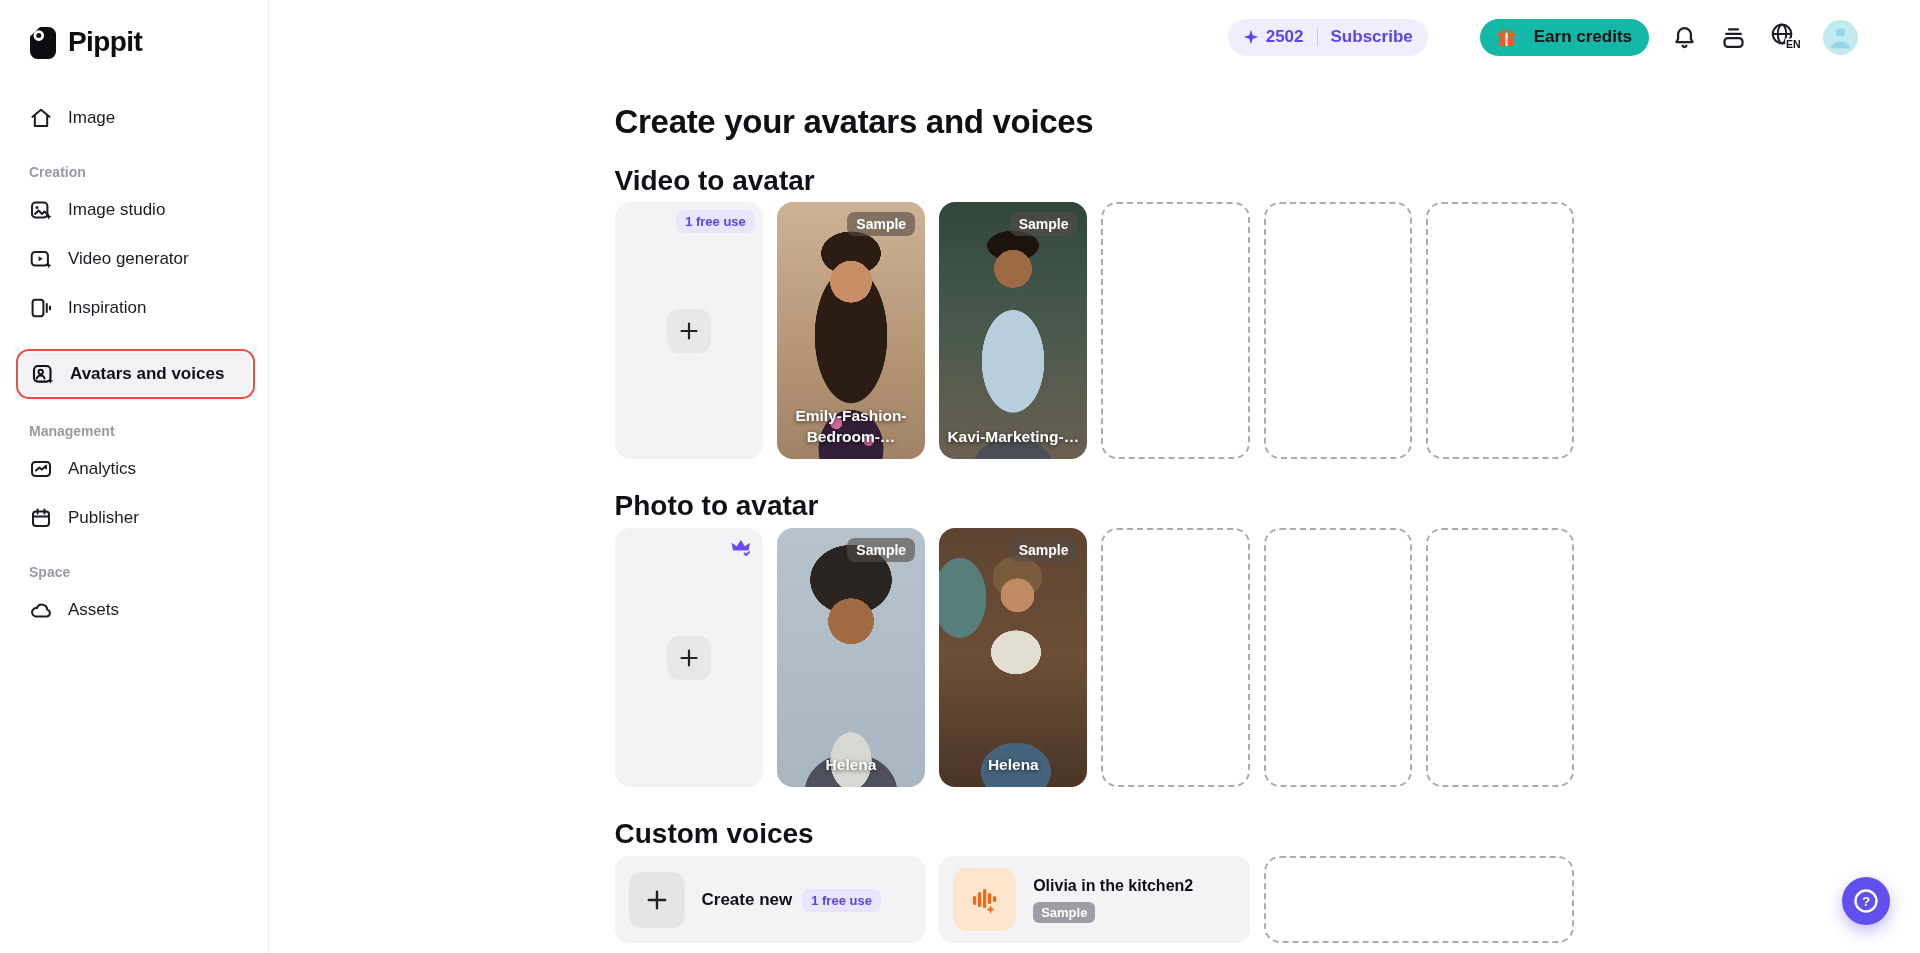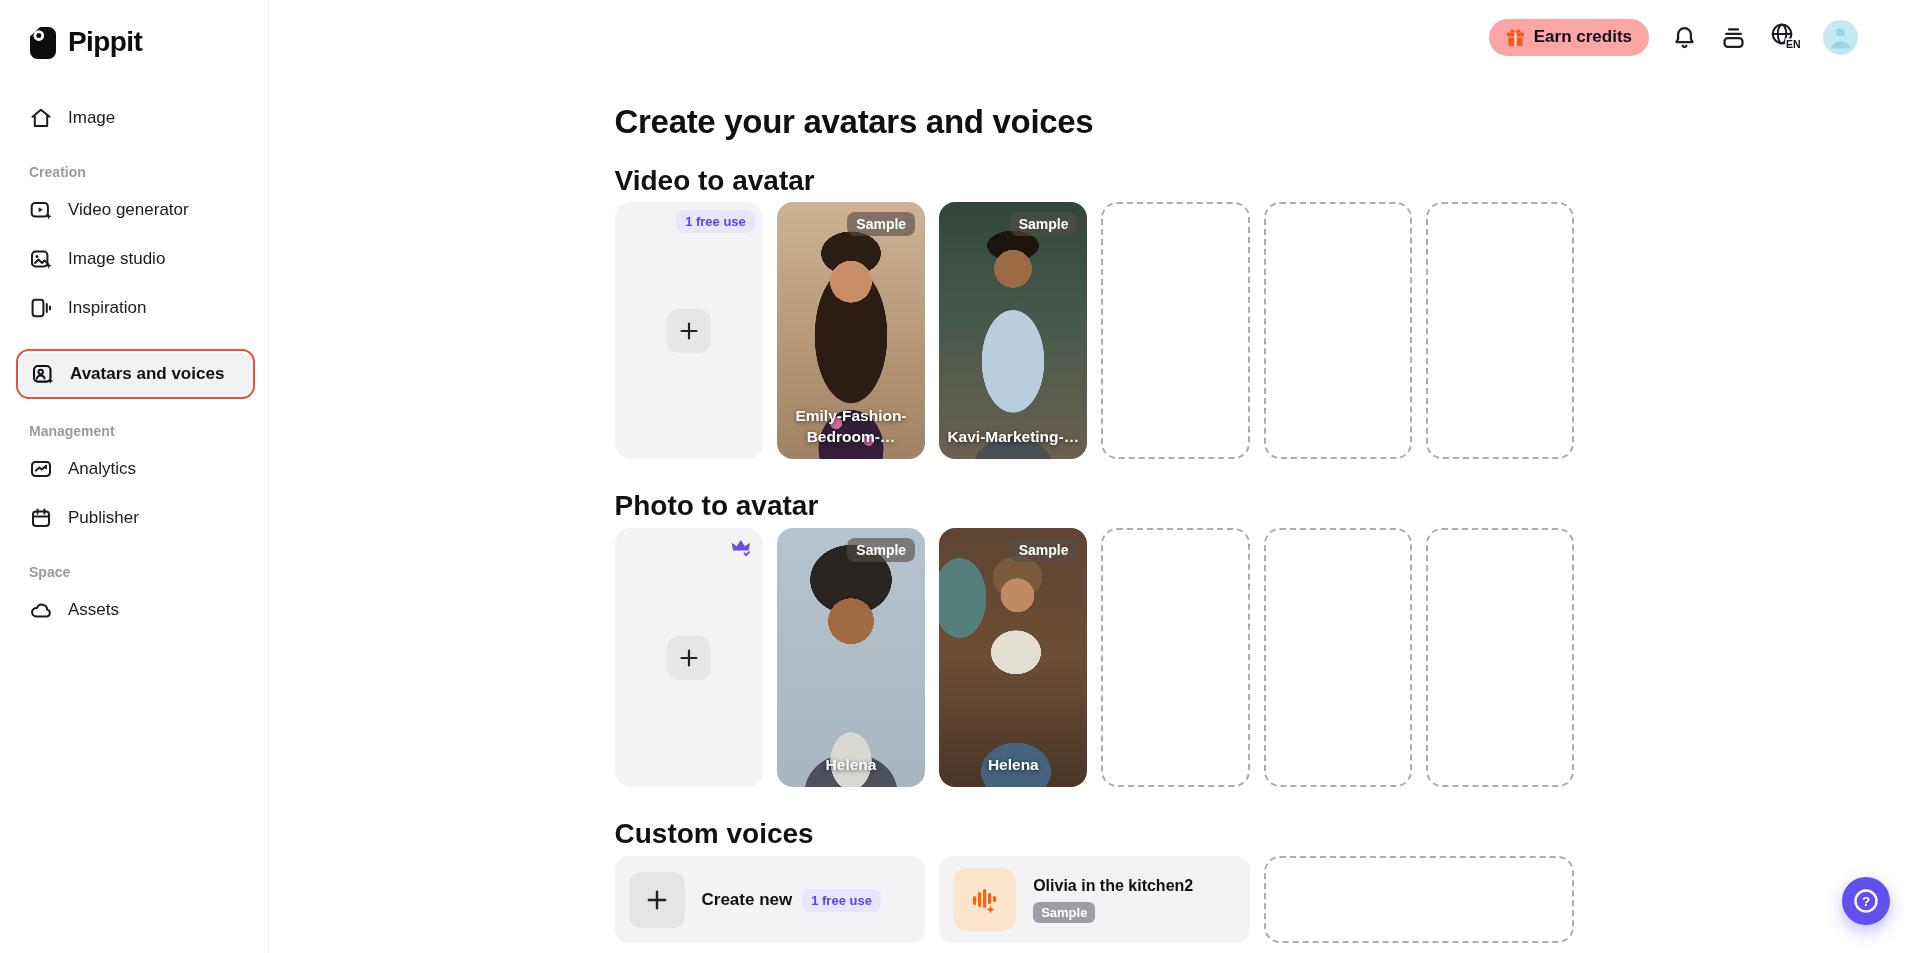--- a/index.html
+++ b/index.html
@@ -39,21 +39,21 @@
   .topbar {
     position:absolute; top:0; right:0; height:74px;
     display:flex; align-items:center; gap:22px; padding-right:62px;
   }
   .pill {
     height:37px; border-radius:19px; display:flex; align-items:center;
     font-size:17px; font-weight:700; cursor:pointer;
   }
   .pill-credits { background:#f0edfd; color:#5b43ee; padding:0 15px; gap:7px; margin-right:30px; }
   .pill-divider { width:1px; height:18px; background:#cac3ef; margin:0 6px; }
-  .pill-earn { background:#fca5a5; color:#101016; padding:0 17px; gap:9px; }
+  .pill-earn { background:#14b8a6; color:#101016; padding:0 17px; gap:18px; }
   .icon-btn { cursor:pointer; }
 
   
   .content { width:960px; margin:16px auto; padding-top:86px; }
   .page-title { font-size:33px; line-height:40px; font-weight:800; letter-spacing:-0.3px; color:#0f0f14; }
   .section-title { font-size:28px; line-height:26px; font-weight:700; color:#101016; margin-top:26px; }
   .section-title.later { margin-top:34px; }
 
   .cards-row { margin-top:8px; display:grid; grid-template-columns:repeat(6,1fr); gap:14px; height:257px; }
   .cards-row.photo { margin-top:9px; height:259px; }
@@ -170,38 +170,38 @@
       </svg>
     </span>
     <span>Image</span>
   </div>
 
   <div class="section-label">Creation</div>
 
   <div class="nav-item">
     <span class="ico">
       <svg width="24" height="24" viewBox="0 0 24 24">
-        <rect x="2.7" y="5" width="16.2" height="13.6" rx="3.4" fill="none" stroke="#1b1b22" stroke-width="2"></rect>
-        <path d="M9.6 9.3v5l4.2-2.5z" fill="#1b1b22"></path>
-        <path d="M19.6 15.2l.9 2.2 2.2.9-2.2.9-.9 2.2-.9-2.2-2.2-.9 2.2-.9z" fill="#1b1b22"></path>
-      </svg>
-    </span>
-    <span>Video generator</span>
-  </div>
-
-  <div class="nav-item">
-    <span class="ico">
-      <svg width="24" height="24" viewBox="0 0 24 24">
         <rect x="3" y="4.6" width="15.4" height="14.8" rx="3.4" fill="none" stroke="#1b1b22" stroke-width="2"></rect>
         <circle cx="8" cy="9.4" r="1.5" fill="#1b1b22"></circle>
         <path d="M5.5 16.5l4-4 3.5 3.5 2.5-2.5 2.4 2.4" fill="none" stroke="#1b1b22" stroke-width="2" stroke-linejoin="round"></path>
         <path d="M19.6 15.6l.9 2.2 2.2.9-2.2.9-.9 2.2-.9-2.2-2.2-.9 2.2-.9z" fill="#1b1b22"></path>
       </svg>
     </span>
     <span>Image studio</span>
+  </div>
+
+  <div class="nav-item">
+    <span class="ico">
+      <svg width="24" height="24" viewBox="0 0 24 24">
+        <rect x="2.7" y="5" width="16.2" height="13.6" rx="3.4" fill="none" stroke="#1b1b22" stroke-width="2"></rect>
+        <path d="M9.6 9.3v5l4.2-2.5z" fill="#1b1b22"></path>
+        <path d="M19.6 15.2l.9 2.2 2.2.9-2.2.9-.9 2.2-.9-2.2-2.2-.9 2.2-.9z" fill="#1b1b22"></path>
+      </svg>
+    </span>
+    <span>Video generator</span>
   </div>
 
   <div class="nav-item">
     <span class="ico">
       <svg width="24" height="24" viewBox="0 0 24 24" fill="none" stroke="#1b1b22" stroke-width="2" stroke-linecap="round">
         <rect x="3.6" y="3.8" width="10.8" height="16.4" rx="2.6"></rect>
         <path d="M17.8 8v8"></path>
           <path d="M21 10.6v2.8"></path>
       </svg>
     </span>
@@ -255,20 +255,30 @@
         <path d="M7.2 18.5a4.2 4.2 0 1 1 .7-8.35A5.3 5.3 0 0 1 18.2 11.6a3.5 3.5 0 0 1-.8 6.9Z"></path>
       </svg>
     </span>
     <span>Assets</span>
   </div>
 </aside>
 
 <main class="main">
 
   <div class="topbar">
+    <div class="pill pill-credits">
+      <span>
+        <svg width="16" height="16" viewBox="0 0 16 16">
+            <path d="M8 .8l1.7 5.5L15.2 8l-5.5 1.7L8 15.2 6.3 9.7.8 8l5.5-1.7z" fill="#5b43ee"></path>
+          </svg>
+      </span>
+      <span>2502</span>
+      <span class="pill-divider"></span>
+      <span>Subscribe</span>
+    </div>
 
     <div class="pill pill-earn">
       <span>
         <svg width="19" height="19" viewBox="0 0 19 19">
           <rect x="1" y="4.6" width="17" height="4" rx="1.2" fill="#f5571f"></rect>
           <rect x="2.4" y="9.6" width="14.2" height="8.4" rx="1.4" fill="#f5571f"></rect>
           <rect x="8.4" y="4.6" width="2.2" height="13.4" fill="#fff" opacity=".9"></rect>
           <path d="M9.5 4.2S7 .8 5.2 1.7c-1.4.7-.7 2.5 1 2.5h3.3zM9.5 4.2s2.5-3.4 4.3-2.5c1.4.7.7 2.5-1 2.5H9.5z" fill="#f5571f"></path>
         </svg>
       </span>

